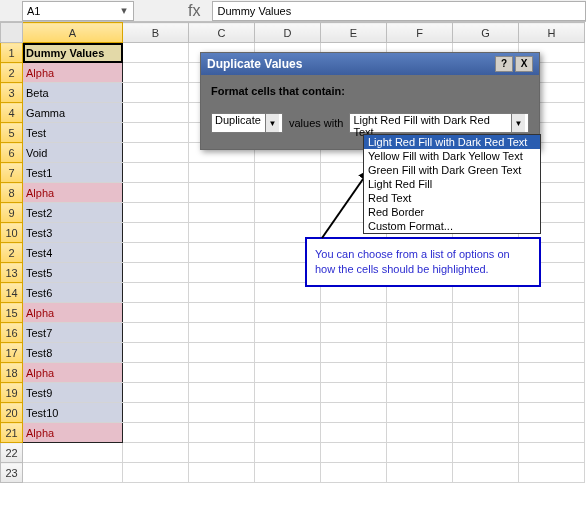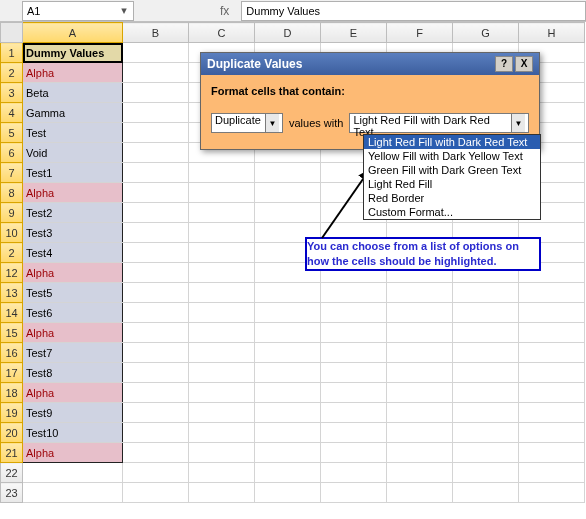--- a/index.html
+++ b/index.html
@@ -2,21 +2,21 @@
 <html><head>
 <meta charset="utf-8">
 <style>
 * { box-sizing: border-box; margin: 0; padding: 0; }
 body { font-family: "Segoe UI", Arial, sans-serif; font-size: 11px; background: #fff; width: 586px; height: 519px; position: relative; overflow: hidden; }
 
 .namebox-row { display: flex; align-items: center; height: 22px; border-bottom: 1px solid #c0c0c0; background: #f0f0f0; }
 .namebox { width: 112px; height: 20px; background: #fff; border: 1px solid #b0b0b0; margin-left: 22px; display: flex; align-items: center; padding: 0 4px; }
 .namebox-text { flex: 1; font-size: 11px; }
 .namebox-dd { width: 10px; text-align: center; color: #555; }
-.fx-label { margin: 0 12px 0 86px; color: #666; font-size: 12px; }
+.fx-label { margin: 0 12px 0 54px; color: #666; font-size: 16px; }
 .formula-bar { flex: 1; height: 20px; background: #fff; border: 1px solid #b0b0b0; padding: 0 4px; display: flex; align-items: center; }
 
 .grid { position: relative; }
 table { border-collapse: collapse; table-layout: fixed; }
 th.colh { background: linear-gradient(#f8f8f8,#e8e8e8); border: 1px solid #bdbdbd; height: 20px; font-weight: normal; color: #333; font-size: 11px; text-align: center; }
 th.colh.selected { background: linear-gradient(#ffe9a8,#ffd86b); border-color: #d9a500; }
 th.rowh { background: linear-gradient(#f8f8f8,#e8e8e8); border: 1px solid #bdbdbd; width: 22px; font-weight: normal; color: #333; font-size: 11px; text-align: center; height: 20px; }
 th.rowh.selected { background: linear-gradient(#ffe9a8,#ffd86b); border-color: #d9a500; }
 td { border: 1px solid #d4d4d4; height: 20px; padding: 0 3px; font-size: 11px; vertical-align: middle; white-space: nowrap; overflow: hidden; }
 
@@ -24,40 +24,40 @@
 
 .colA { width: 100px; }
 .colB, .colC, .colD, .colE, .colF, .colG, .colH { width: 66px; }
 
 td.header-cell { background: #e3d9a8; font-weight: bold; border: 1px solid #222; }
 td.dup { background: #e7bfca; color: #9c0006; border-left: 1px solid #222; border-right: 1px solid #222; }
 td.norm { background: #cfd3e2; border-left: 1px solid #222; border-right: 1px solid #222; }
 td.last-bottom { border-bottom: 1px solid #222; }
 td.active { outline: 2px solid #000; outline-offset: -2px; }
 
-.dialog { position: absolute; left: 200px; top: 52px; width: 340px; background: #fdba74; border: 1px solid #666; box-shadow: 2px 2px 6px rgba(0,0,0,.4); }
+.dialog { position: absolute; left: 200px; top: 52px; width: 340px; background: #737373; border: 1px solid #666; box-shadow: 2px 2px 6px rgba(0,0,0,.4); }
 .titlebar { background: linear-gradient(#5a7fbf,#3c5e9e); color: #fff; font-weight: bold; font-size: 12px; padding: 3px 6px; display: flex; align-items: center; }
 .titlebar-text { flex: 1; }
 .titlebtn { width: 18px; height: 16px; background: #d4d0c8; border: 1px solid #888; color: #000; font-size: 10px; line-height: 14px; text-align: center; margin-left: 2px; font-weight: bold; cursor: pointer; }
 .dlg-body { padding: 10px 10px 16px; }
 .dlg-text { font-weight: bold; margin-bottom: 16px; font-size: 11px; }
 .dlg-row { display: flex; align-items: center; gap: 6px; }
 .sel { background: #fff; border: 1px solid #7a7a7a; height: 20px; display: flex; align-items: flex-start; padding: 0 3px; font-size: 11px; }
 .sel .dd { margin-left: auto; background: #e8e8e8; border-left: 1px solid #7a7a7a; width: 14px; height: 100%; display: flex; align-items: center; justify-content: center; font-size: 8px; }
 .sel1 { width: 72px; }
 .sel2 { flex: 1; }
 .lbl { font-size: 11px; }
 
 .dropdown { position: absolute; left: 363px; top: 134px; width: 178px; background: #fff; border: 1px solid #333; font-size: 11px; z-index: 10; }
 .dropdown div { padding: 1px 4px; cursor: pointer; white-space: nowrap; }
 .dropdown div.highlight { background: #2a5db0; color: #fff; }
 
 .arrow { position: absolute; left: 312px; top: 163px; z-index: 9; pointer-events: none; }
 
-.callout { position: absolute; left: 305px; top: 237px; width: 236px; border: 2px solid #0000c8; background: #fff; color: #2b2bd0; font-weight: bold; font-size: 11px; line-height: 1.35; }
+.callout { position: absolute; left: 305px; top: 237px; width: 236px; border: 2px solid #0000c8; background: #fff; padding: 8px; color: #2b2bd0; font-weight: normal; font-size: 11px; line-height: 1.35; }
 </style>
 </head>
 <body>
 
 <div class="namebox-row">
   <div class="namebox">
     <span class="namebox-text">A1</span>
     <span class="namebox-dd">▾</span>
   </div>
   <span class="fx-label">fx</span>
@@ -197,31 +197,20 @@
           <td class="colA norm">Test4</td>
           <td class="colB"></td>
           <td class="colC"></td>
           <td class="colD"></td>
           <td class="colE"></td>
           <td class="colF"></td>
           <td class="colG"></td>
           <td class="colH"></td>
         </tr>
         <tr>
-          <th class="rowh selected">12</th>
-          <td class="colA dup">Alpha</td>
-          <td class="colB"></td>
-          <td class="colC"></td>
-          <td class="colD"></td>
-          <td class="colE"></td>
-          <td class="colF"></td>
-          <td class="colG"></td>
-          <td class="colH"></td>
-        </tr>
-        <tr>
           <th class="rowh selected">13</th>
           <td class="colA norm">Test5</td>
           <td class="colB"></td>
           <td class="colC"></td>
           <td class="colD"></td>
           <td class="colE"></td>
           <td class="colF"></td>
           <td class="colG"></td>
           <td class="colH"></td>
         </tr>
@@ -359,20 +348,21 @@
       </div>
     </div>
   </div>
 </div>
 
 <div class="dropdown" id="ddlist">
     <div class="highlight">Light Red Fill with Dark Red Text</div>
     <div>Yellow Fill with Dark Yellow Text</div>
     <div>Green Fill with Dark Green Text</div>
     <div>Light Red Fill</div>
+    <div>Red Text</div>
     <div>Red Border</div>
     <div>Custom Format...</div>
   </div>
 
 <svg class="arrow" width="70" height="80">
   <defs>
     <marker id="ah" markerWidth="8" markerHeight="8" refX="6" refY="3" orient="auto">
       <path d="M0,0 L6,3 L0,6 Z" fill="#000"></path>
     </marker>
   </defs>

